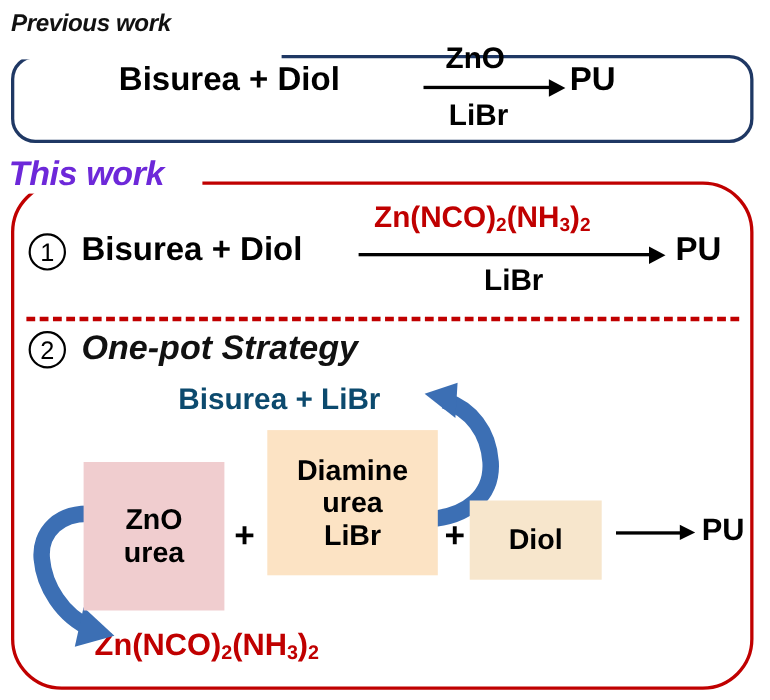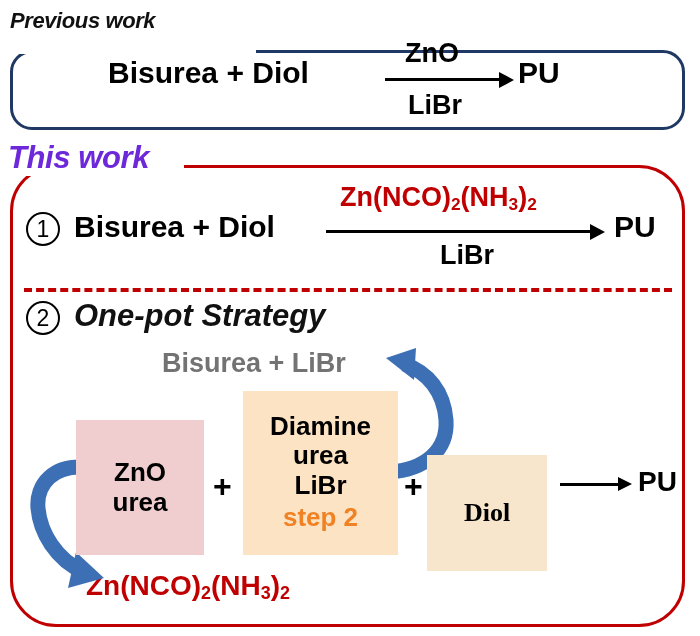--- a/index.html
+++ b/index.html
@@ -143,21 +143,21 @@
   }
 
   
   #r2-circle { left: 26px; top: 301px; }
   #r2-title {
     left: 74px; top: 298px;
     font-size: 31px; font-weight: bold; font-style: italic; color: #111;
   }
   #cycle-top-label {
     left: 162px; top: 348px;
-    font-size: 27px; font-weight: bold; color: #737373;
+    font-size: 27px; font-weight: bold; color: #0c4a6e;
   }
   #cycle-bottom-label {
     left: 86px; top: 570px;
     font-size: 28px; font-weight: bold; color: #C00000;
   }
 
   
   .rbox {
     display: flex;
     flex-direction: column;
@@ -174,29 +174,28 @@
     line-height: 1.3;
   }
   #box-zno {
     left: 76px; top: 420px;
     width: 128px; height: 135px;
     background: #F0CDCF;
   }
   #box-zno .step { color: #C00000; }
   #box-diamine {
     left: 243px; top: 391px;
-    width: 155px; height: 164px;
+    width: 155px; height: 132px;
     background: #FCE3C4;
   }
   #box-diamine .step { color: #F08224; }
   #box-diol {
     left: 427px; top: 455px;
-    width: 120px; height: 116px;
+    width: 120px; height: 72px;
     background: #F7E6CC;
-    font-family: Liberation Serif, serif;
   }
   #box-diol .step { color: #E09A1C; }
 
   .plus {
     font-size: 32px; font-weight: bold; color: #000;
   }
   #plus1 { left: 213px; top: 468px; }
   #plus2 { left: 404px; top: 468px; }
 
   #final-line {
@@ -271,21 +270,20 @@
   <div class="line">ZnO</div>
   <div class="line">urea</div>
 </div>
 
 <div class="abs plus" id="plus1">+</div>
 
 <div class="abs rbox" id="box-diamine">
   <div class="line">Diamine</div>
   <div class="line">urea</div>
   <div class="line">LiBr</div>
-  <div class="step">step 2</div>
 </div>
 
 <div class="abs plus" id="plus2">+</div>
 
 <div class="abs rbox" id="box-diol">
   <div class="line">Diol</div>
 </div>
 
 <div class="abs" id="final-line"></div>
 <div class="abs" id="final-head"></div>

